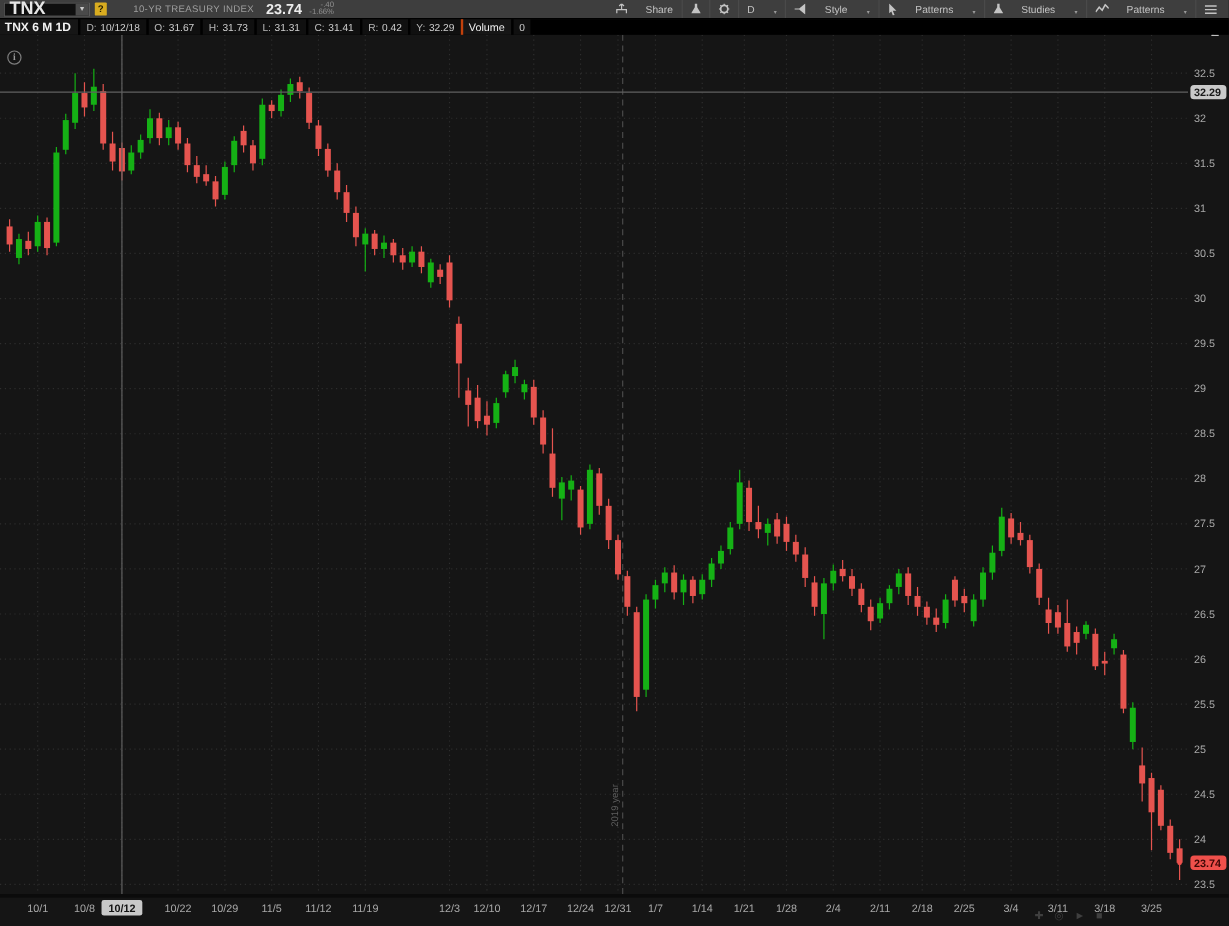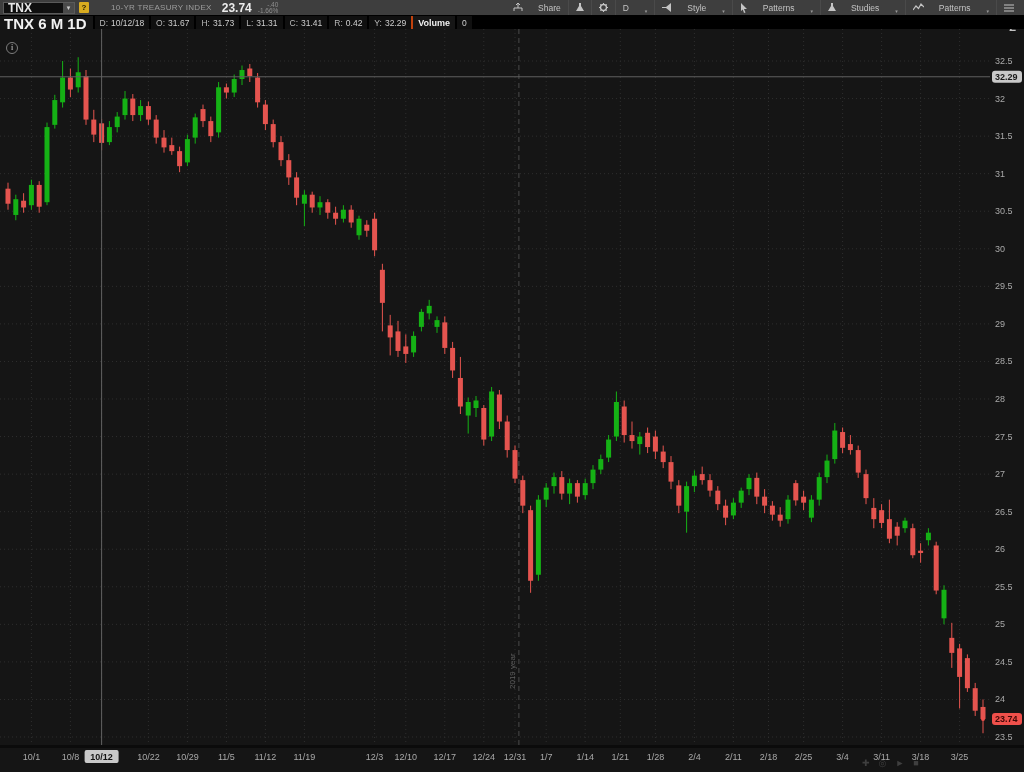--- a/index.html
+++ b/index.html
@@ -4,45 +4,45 @@
 <style>
   * { margin:0; padding:0; box-sizing:border-box; }
   html,body { width:1024px; height:772px; overflow:hidden; background:#141414;
     font-family:"Liberation Sans", sans-serif; }
   
   .toolbar { position:absolute; left:0; top:0; width:1024px; height:16px;
     background:#3e3e3e; display:flex; align-items:center; gap:4px; padding:0 3px;
     border-bottom:1px solid #000; z-index:5;}
   .symbol-box { display:flex; align-items:center; height:12px; background:#0f0f0f;
     border:1px solid #5a5a5a; width:72px; }
-  .symbol-box .sym { color:#e6e6e6; font-size:12px; font-weight:bold; padding:0 4px; flex:1; }
+  .symbol-box .sym { color:#e6e6e6; font-size:15px; font-weight:bold; padding:0 4px; flex:1; }
   .symbol-box .dd { width:11px; height:100%; background:#4a4a4a; color:#c9c9c9;
     font-size:6px; display:flex; align-items:center; justify-content:center; }
   .help-badge { width:10px; height:11px; background:#d9ac20; color:#2a2100;
     font-size:8px; font-weight:bold; display:flex; align-items:center; justify-content:center;
     border-radius:1px; }
   .idx-name { color:#9d9d9d; font-size:8px; letter-spacing:.3px; margin-left:18px; }
   .last-px { color:#ececec; font-size:12px; font-weight:bold; margin-left:6px; }
   .chg { display:flex; flex-direction:column; align-items:flex-end; line-height:6px; margin-left:2px; }
   .chg span { color:#8f8f8f; font-size:6.5px; }
   .tb-right { margin-left:auto; display:flex; align-items:center; height:100%; }
   .tb-btn { display:flex; align-items:flex-end; gap:15px; color:#c4c4c4; font-size:8.5px;
     padding:0 7px; height:100%; align-items:center; border-left:1px solid #4a4a4a; cursor:default;}
   .tb-btn:first-child { border-left:none; }
   .tb-btn svg { display:block; }
   .tb-btn .caret { color:#9a9a9a; font-size:5px; align-self:flex-end; margin-left:1px; margin-bottom:1px;}
   
   .ohlcbar { position:absolute; left:0; top:16px; width:1024px; height:13px; background:#000;
     display:flex; align-items:stretch; z-index:5; }
-  .ohlc-title { color:#f2f2f2; font-size:15px; font-weight:bold; background:#161616;
+  .ohlc-title { color:#f2f2f2; font-size:10px; font-weight:bold; background:#161616;
     padding:1px 6px 0 4px; display:flex; align-items:center; }
   .ohlc-cell { background:#101010; border-left:2px solid #000; color:#b9b9b9; font-size:8.5px;
     padding:0 5px; display:flex; align-items:center; gap:3px; }
   .ohlc-cell b { color:#cfcfcf; font-weight:normal; }
-  .vol-label { color:#f0f0f0; font-weight:bold; font-size:9px; background:#161616;
+  .vol-label { color:#f0f0f0; font-weight:normal; font-size:9px; background:#161616;
     border-left:2px solid #c2410c; padding:0 5px; display:flex; align-items:center;}
   
   .chart-wrap { position:absolute; left:0; top:29px; width:1024px; height:743px; background:#151515; }
   svg text { font-family:"Liberation Sans", sans-serif; }
   .info-icon { position:absolute; left:6px; top:42px; width:12px; height:12px; border:1px solid #7d7d7d;
     border-radius:50%; color:#9a9a9a; font-size:8px; font-weight:bold; text-align:center;
     line-height:10px; font-family:"Liberation Serif", serif; z-index:4; }
   .z-icon { position:absolute; right:8px; top:18px; display:flex; flex-direction:column;
     align-items:center; line-height:6px; z-index:4; }
   .z-icon .arr { color:#b5b5b5; font-size:6px; }

